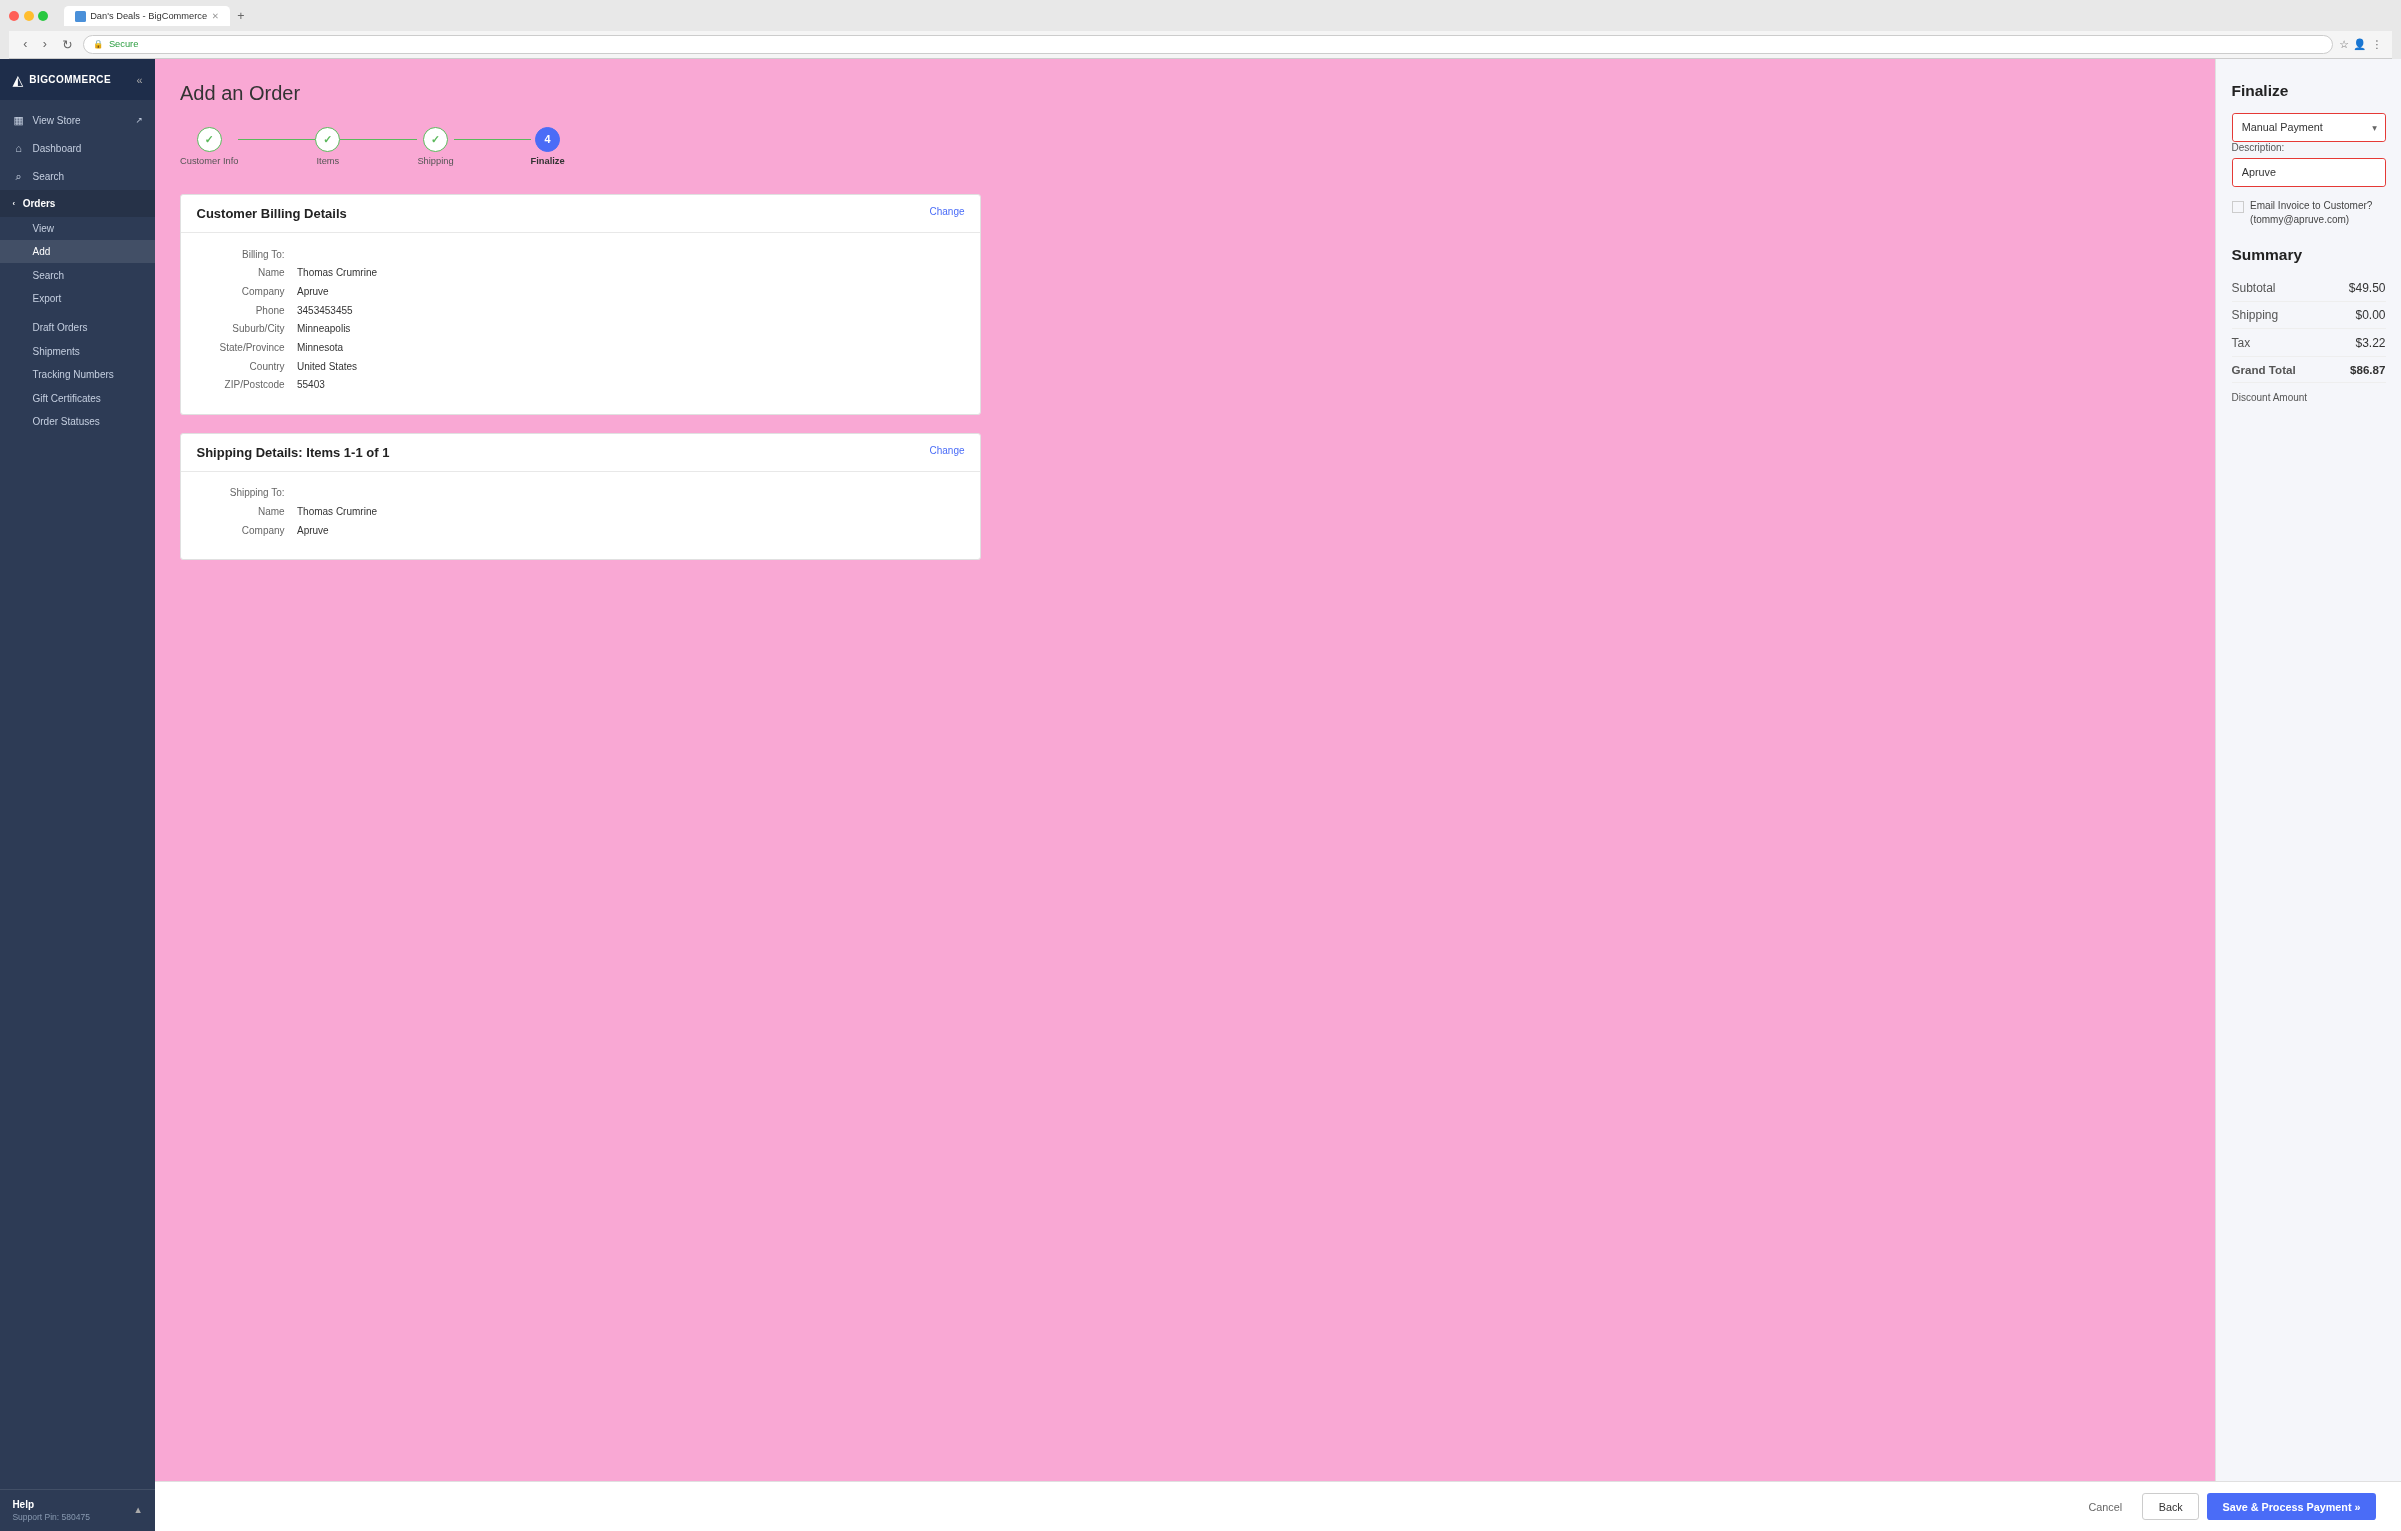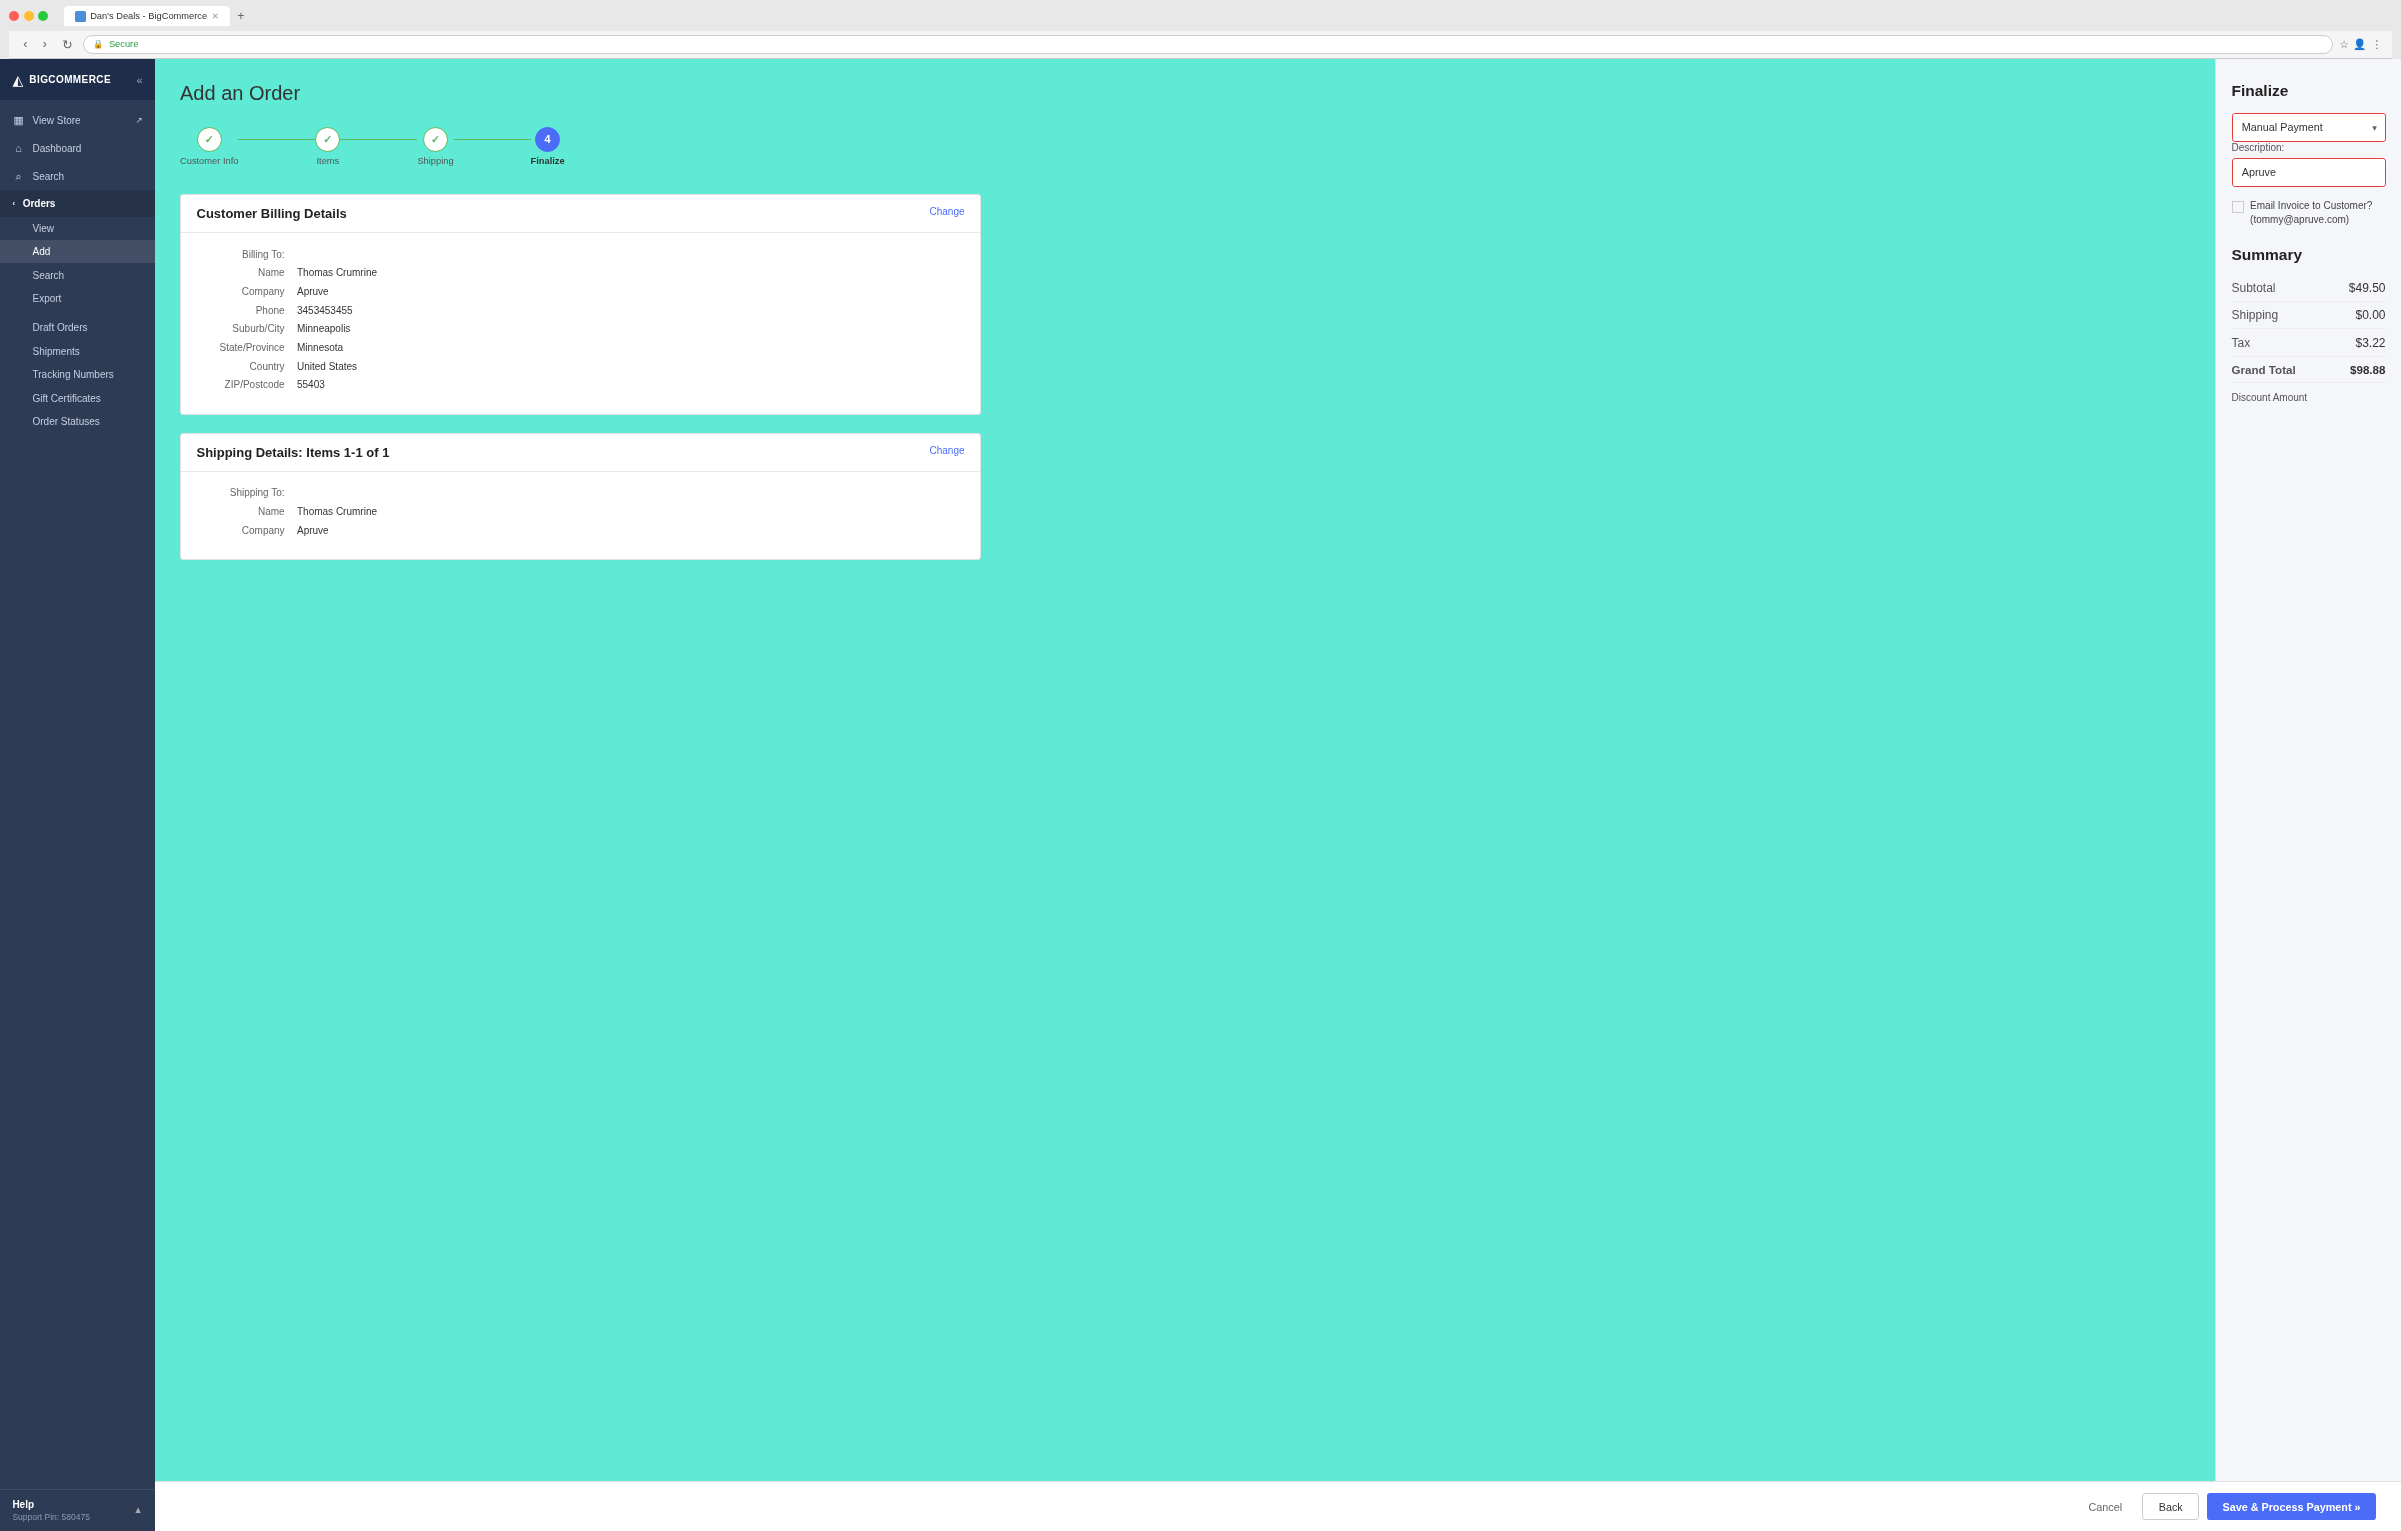--- a/index.html
+++ b/index.html
@@ -47,21 +47,21 @@
     .sidebar-section-chevron { font-size: 7.7px; }
     .sidebar-sub-item { display: flex; align-items: center; padding: 6.2px 12.4px 6.2px 32.5px; color: #c5cfe0; font-size: 10px; cursor: pointer; }
     .sidebar-sub-item.active { color: #fff; background: rgba(255,255,255,0.1); }
 
     .sidebar-footer { padding: 9.3px 12.4px; border-top: 0.8px solid rgba(255,255,255,0.1); }
     .sidebar-footer-title { color: #fff; font-size: 10px; font-weight: 600; }
     .sidebar-footer-sub { color: #8899b0; font-size: 8.5px; margin-top: 1.5px; }
     .sidebar-footer-toggle { color: #aaa; font-size: 9.3px; float: right; cursor: pointer; }
 
     
-    .main-content { flex: 1; overflow-y: auto; background: #5eead4; }
+    .main-content { flex: 1; overflow-y: auto; background: #f9a8d4; }
     .main-inner { padding: 23px 25px; max-width: 851px; }
 
     .page-title { font-size: 20px; font-weight: 300; color: #333; margin-bottom: 21.7px; }
 
     
     .steps-container { display: flex; align-items: center; margin-bottom: 28px; }
     .step-item { display: flex; flex-direction: column; align-items: center; position: relative; }
     .step-circle { width: 25px; height: 25px; border-radius: 50%; display: flex; align-items: center; justify-content: center; font-size: 10.8px; font-weight: 600; border: 1.5px solid; }
     .step-circle.done { background: #fff; border-color: #5cb85c; color: #5cb85c; }
     .step-circle.active { background: #4a6cf7; border-color: #4a6cf7; color: #fff; }
@@ -367,21 +367,21 @@
         <div class="summary-row">
           <span class="summary-label">Shipping</span>
           <span class="summary-value">$0.00</span>
         </div>
         <div class="summary-row">
           <span class="summary-label">Tax</span>
           <span class="summary-value">$3.22</span>
         </div>
         <div class="summary-row grand-total">
           <span class="summary-label">Grand Total</span>
-          <span class="summary-value">$98.88</span>
+          <span class="summary-value">$86.87</span>
         </div>
 
         <div class="discount-label">Discount Amount</div>
       </div>
     </div>
 
     <div class="bottom-bar">
       <button class="btn-cancel">Cancel</button>
       <button class="btn-back">Back</button>
       <button class="btn-save">Save &amp; Process Payment »</button>

